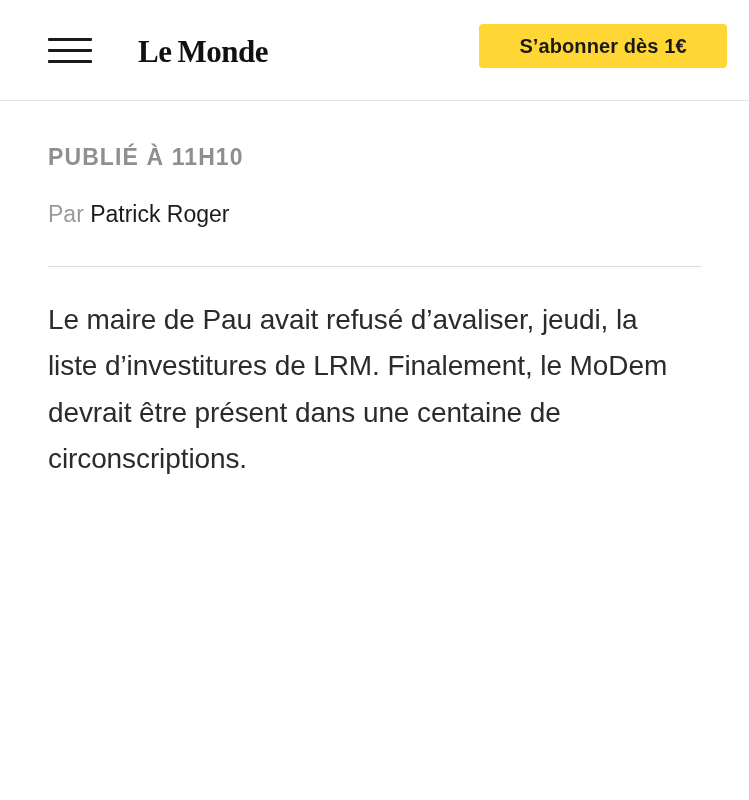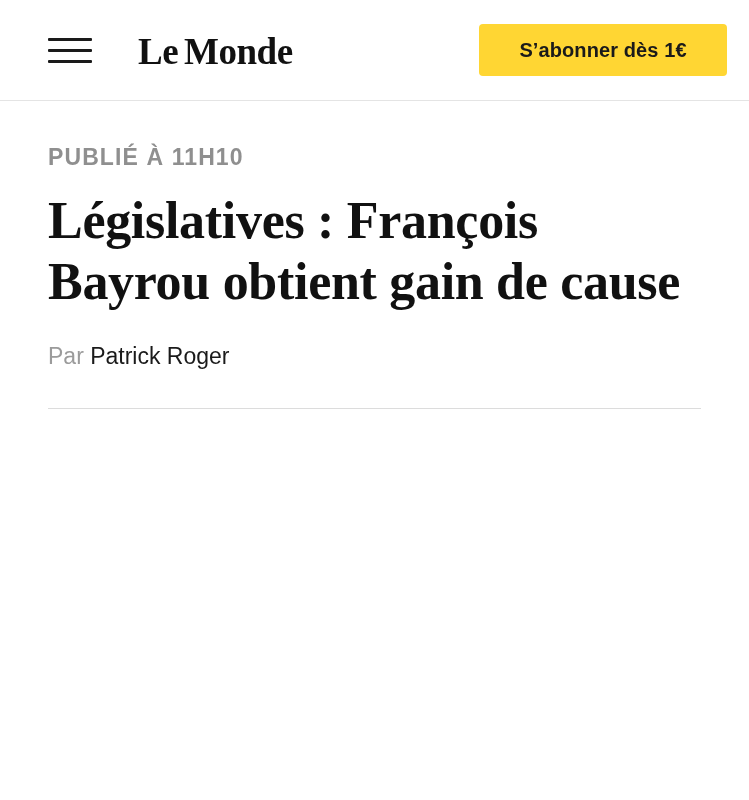--- a/index.html
+++ b/index.html
@@ -51,37 +51,37 @@
 
   .brand {
     flex: 0 0 auto;
     margin-left: 46px;
     margin-top: 2px;
     display: flex;
     align-items: center;
   }
   .brand-word {
     font-family: "Liberation Serif", "DejaVu Serif", serif;
-    font-size: 37px;
+    font-size: 31px;
     line-height: 1;
     font-weight: 700;
     letter-spacing: -0.5px;
     color: #111111;
     white-space: nowrap;
   }
   .brand-word .le {
     font-style: normal;
     margin-right: 6px;
   }
 
   .subscribe-button {
     position: absolute;
     right: 22px;
     top: 24px;
-    height: 52px;
+    height: 44px;
     min-width: 248px;
     padding: 0 18px;
     background: #ffd633;
     color: #1a1a1a;
     border: 0;
     border-radius: 4px;
     font-family: "Liberation Sans", sans-serif;
     font-size: 20px;
     font-weight: 700;
     letter-spacing: 0.1px;
@@ -162,23 +162,23 @@
   </div>
 
   <button class="subscribe-button">S’abonner dès 1€</button>
 
 </div>
 
 <div class="article">
 
   <div class="published">PUBLIÉ À 11H10</div>
 
-  <h1 class="headline">Législatives : François Bayrou obtient gain de cause</h1>
 
   <div class="byline">
     <span class="by-label">Par</span>
     <span>Patrick Roger</span>
   </div>
 
   <div class="rule"></div>
 
+  <p class="standfirst">Le maire de Pau avait refusé d’avaliser, jeudi, la liste d’investitures de LRM. Finalement, le MoDem devrait être présent dans une centaine de circonscriptions.</p>
 
 </div>
 
 </body></html>

